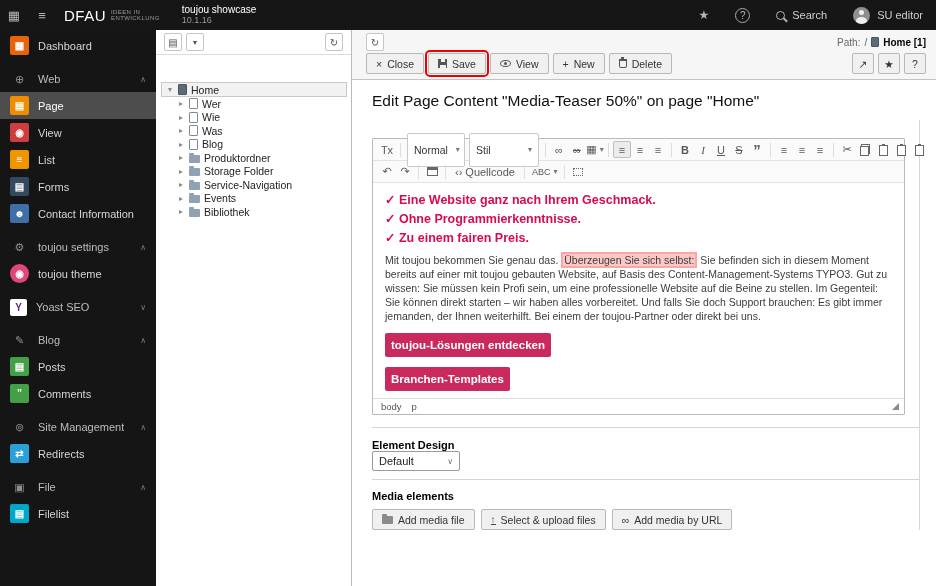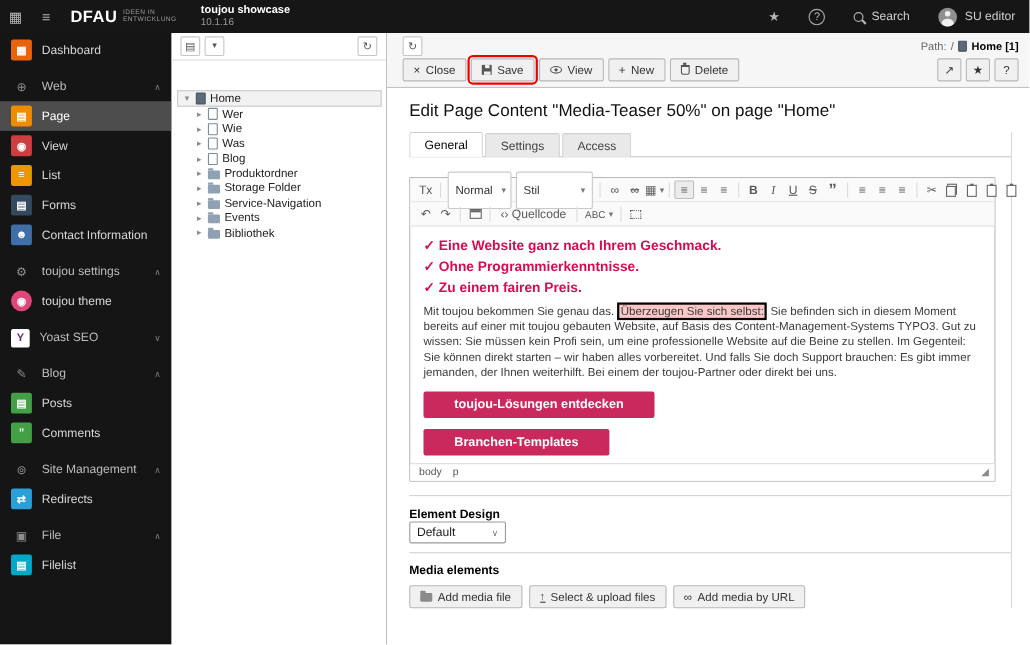--- a/index.html
+++ b/index.html
@@ -3,24 +3,24 @@
 <meta charset="utf-8">
 <style>
 *{margin:0;padding:0;box-sizing:border-box;cursor:default}
 html,body{width:936px;height:586px;overflow:hidden}
 body{font-family:"Liberation Sans",sans-serif;background:#fff;font-size:11px;color:#333;position:relative}
 
 
 .topbar{height:30px;background:#161616;display:flex;align-items:center;color:#ddd}
 .tb-icon{width:28px;height:30px;display:flex;align-items:center;justify-content:center;color:#b5b5b5;font-size:13px}
 .logo{display:flex;align-items:center;gap:5px;margin:0 8px 0 8px}
-.logo-main{font-size:15px;font-weight:bold;color:#fff;letter-spacing:.5px}
+.logo-main{font-size:15px;font-weight:normal;color:#fff;letter-spacing:.5px}
 .logo-tag{font-size:6px;color:#9a9a9a;line-height:6.5px;text-transform:uppercase;letter-spacing:.4px}
 .site-info{margin-left:14px;line-height:11px}
-.site-name{font-size:10px;font-weight:bold;color:#fff}
+.site-name{font-size:10px;font-weight:normal;color:#fff}
 .site-ver{font-size:9px;color:#9a9a9a}
 .tb-right{margin-left:auto;display:flex;align-items:center}
 .tb-item{display:flex;align-items:center;gap:7px;padding:0 13px;height:30px;color:#cfcfcf;font-size:11px}
 .tb-star{color:#b5b5b5;font-size:12px}
 .tb-help{width:15px;height:15px;border:1px solid #a8a8a8;border-radius:50%;font-size:10px;display:flex;align-items:center;justify-content:center;color:#b5b5b5}
 .avatar{width:17px;height:17px;border-radius:50%;background:#8f8f8f;position:relative;overflow:hidden;flex:none}
 .avatar::before{content:"";position:absolute;top:3px;left:6px;width:5px;height:5px;border-radius:50%;background:#efefef}
 .avatar::after{content:"";position:absolute;top:10px;left:3px;width:11px;height:8px;border-radius:50% 50% 0 0;background:#efefef}
 .mag{width:9px;height:9px;border:1.5px solid #b5b5b5;border-radius:50%;position:relative;display:inline-block;flex:none}
 .mag::after{content:"";position:absolute;width:5px;height:1.5px;background:#b5b5b5;transform:rotate(45deg);right:-4px;bottom:-2px}
@@ -85,23 +85,23 @@
 .rte-toolbar{background:#fafafa;padding:2px 5px;display:flex;align-items:center;border-bottom:1px solid #e2e2e2;height:22px}
 .rte-btn{min-width:18px;height:17px;padding:0 2px;display:inline-flex;align-items:center;justify-content:center;color:#595959;font-size:11px;border:1px solid transparent;border-radius:2px;gap:3px}
 .rte-btn.active{border-color:#bdbdbd;background:#ececec}
 .rte-sep{width:1px;height:14px;background:#ddd;margin:0 4px;flex:none}
 .rte-select{display:inline-flex;align-items:center;justify-content:space-between;gap:8px;border:1px solid #c9c9c9;background:#fff;height:34px;padding:0 6px;font-size:10.5px;color:#333;min-width:58px;border-radius:2px;margin:0 2px}
 .b{font-weight:bold}.i{font-style:italic;font-family:"Liberation Serif",serif}.u{text-decoration:underline}.s{text-decoration:line-through}
 .q{font-size:15px;line-height:8px;font-weight:bold}
 .rte-body{padding:8px 12px 7px;min-height:200px}
 .check{color:#d60b52;font-size:12.5px;line-height:19px;font-weight:bold}
 .rte-para{font-size:10.5px;line-height:14px;color:#3c3c3c;margin-top:5px}
-.hl-annot{border:2px solid #000000;background:rgba(238,0,0,.22);padding:0 1px}
+.hl-annot{border:2px solid #fca5a5;background:rgba(238,0,0,.22);padding:0 1px}
 .cta-row{margin-top:10px}
-.cta{display:inline-block;background:#c9295c;color:#fff;font-weight:bold;font-size:11.5px;padding:6px 28px;border-radius:2px}
+.cta{display:inline-block;background:#c9295c;color:#fff;font-weight:bold;font-size:11.5px;padding:6px 6px;border-radius:2px}
 .rte-status{border-top:1px solid #ddd;height:16px;display:flex;align-items:center;padding:0 5px 0 8px;font-size:9.5px;color:#555;gap:10px;background:#fff}
 .resize{margin-left:auto;width:0;height:0;border-left:7px solid transparent;border-bottom:7px solid #8a8a8a}
 
 
 .media-row{display:flex;gap:6px;margin-top:7px}
 
 
 .ic-disk{width:9px;height:9px;background:#555;position:relative;flex:none}
 .ic-disk::before{content:"";position:absolute;top:0;left:2.5px;width:4px;height:3px;background:#f0f0f0}
 .ic-disk::after{content:"";position:absolute;bottom:0;left:1.5px;width:6px;height:3px;background:#f0f0f0}
@@ -346,25 +346,20 @@
               <span>?</span>
             </span>
         </span>
       </div>
     </div>
 
     <div class="mb">
       <h1 class="pagetitle">Edit Page Content "Media-Teaser 50%" on page "Home"</h1>
 
       <div class="panel">
-        <div class="tabs">
-          <span class="tab active">General</span>
-          <span class="tab">Settings</span>
-          <span class="tab">Access</span>
-        </div>
 
         <section class="fsec">
           <div class="rte">
             <div class="rte-toolbar">
               <span class="rte-btn">Tx</span>
               <span class="rte-sep"></span>
               <span class="rte-select">
                   <span>Normal</span>
                   <span class="caret">▾</span>
                 </span>

